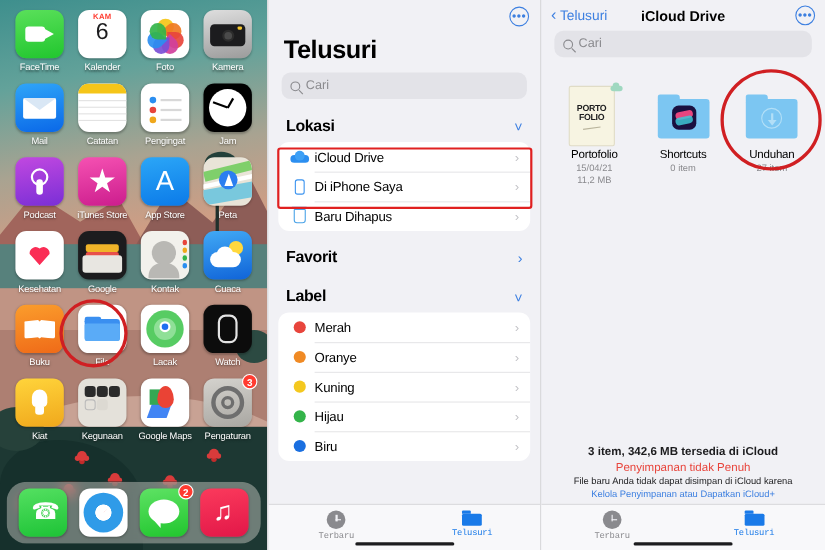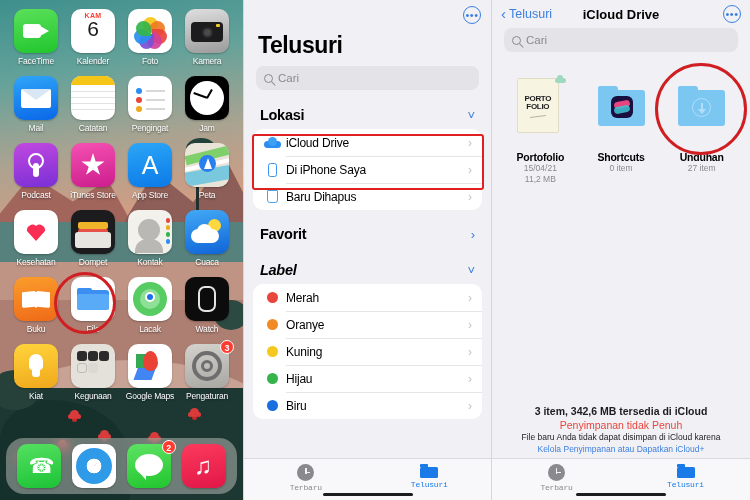--- a/index.html
+++ b/index.html
@@ -215,21 +215,21 @@
   .cloud-badge::after{content:"";position:absolute;left:2.5px;top:0;width:6px;height:6px;background:#9fd8c0;border-radius:50%;}
   .folder { width:47px;height:36px;position:relative;margin-top:12px; }
   .folder .tabf{position:absolute;left:0;top:-4px;width:20px;height:6px;background:#7cc6f2;border-radius:2px 3px 0 0;}
   .folder .bodyf{position:absolute;left:0;top:0;width:47px;height:36px;background:#7cc6f2;border-radius:3px;}
   .dl-ring{position:absolute;left:14px;top:8px;width:19px;height:19px;border:1.4px solid #b2dff7;border-radius:50%;}
   .dl-ring::after{content:"";position:absolute;left:8px;top:4px;width:1.6px;height:10px;background:#b2dff7;}
   .dl-arrow{position:absolute;left:4.5px;bottom:2.5px;width:0;height:0;border-left:4px solid transparent;border-right:4px solid transparent;border-top:5px solid #b2dff7;}
   .sc-app{position:absolute;left:13px;top:6px;width:22px;height:22px;border-radius:6px;background:#1a1040;overflow:hidden;}
   .sc-app .s1{position:absolute;left:3px;top:5px;width:16px;height:7px;background:#e8457f;border-radius:4px;transform:rotate(-12deg);}
   .sc-app .s2{position:absolute;left:3px;top:10px;width:16px;height:7px;background:#3fc6d6;border-radius:4px;transform:rotate(-12deg);opacity:.85;}
-  .fname { font-size:10.5px; color:#000; margin-top:16px; letter-spacing:-.2px;font-weight:bold; }
+  .fname { font-size:10.5px; color:#000; margin-top:0; letter-spacing:-.2px; }
   .fmeta { font-size:8.5px; color:#8a8a8e; line-height:11px; }
 
   .storage { position:absolute; left:0; right:0; bottom:46px; text-align:center; }
   .st-line { font-size:10.5px; font-weight:bold; color:#1c1c1e; }
   .st-warn { font-size:10.5px; color:#e8453c; margin-top:2px; }
   .st-desc { font-size:8.5px; color:#1c1c1e; line-height:11px; margin-top:1px; padding:0 12px; }
   .st-link { font-size:8.5px; color:#3c7fe0; margin-top:1px; }
 
   .tabbar { position:absolute; left:0; right:0; bottom:0; height:42px;
     background:rgba(248,248,250,.94); border-top:1px solid #d9d9dc;
@@ -417,21 +417,21 @@
         </div>
         <div class="app">
           <div class="app-wrap">
               <div class="app-icon ic-wallet">
             <div class="c1"></div>
                 <div class="c2"></div>
                 <div class="c3"></div>
                 <div class="pk"></div>
               </div>
             </div>
-          <div class="app-label">Dompet</div>
+          <div class="app-label">Google</div>
         </div>
         <div class="app">
           <div class="app-wrap">
               <div class="app-icon ic-contacts">
             <div class="av"></div>
                 <div class="bd"></div>
             <div class="tab" style="top:8px;background:#e8453c"></div>
             <div class="tab" style="top:15px;background:#f0a81c"></div>
             <div class="tab" style="top:22px;background:#34b44a"></div>
             <div class="tab" style="top:29px;background:#2b8ef0"></div>
@@ -605,21 +605,21 @@
       </div>
     </div>
 
     <div class="redbox" style="left:8px;top:134px;width:232px;height:56px;"></div>
 
     <div class="sec-head" style="padding-top:16px;">
       <div class="t">Favorit</div>
       <div class="chev-r">›</div>
     </div>
 
-    <div class="sec-head" style="padding-top:14px;font-style:italic;">
+    <div class="sec-head" style="padding-top:14px;">
       <div class="t">Label</div>
       <div class="chev-d">˅</div>
     </div>
     <div class="card">
       <div class="row">
         <div class="ico">
             <div class="dot-lbl" style="background:#e8453c"></div>
           </div>
         <div class="lbl">Merah</div>
         <div class="arw">›</div>

